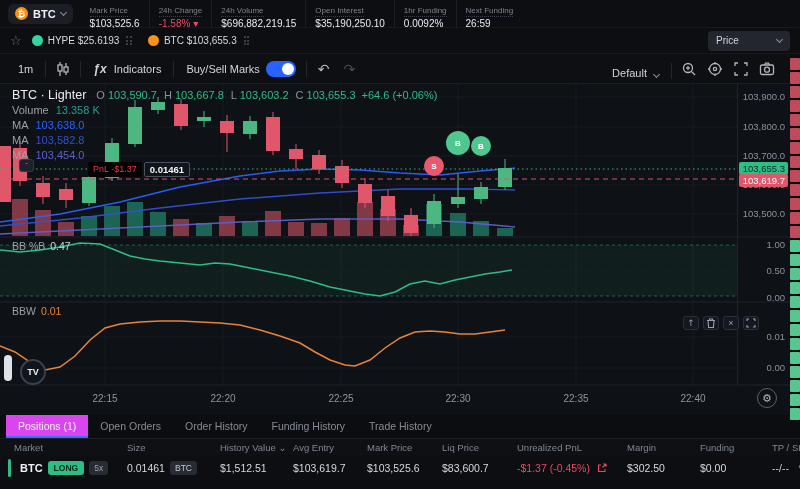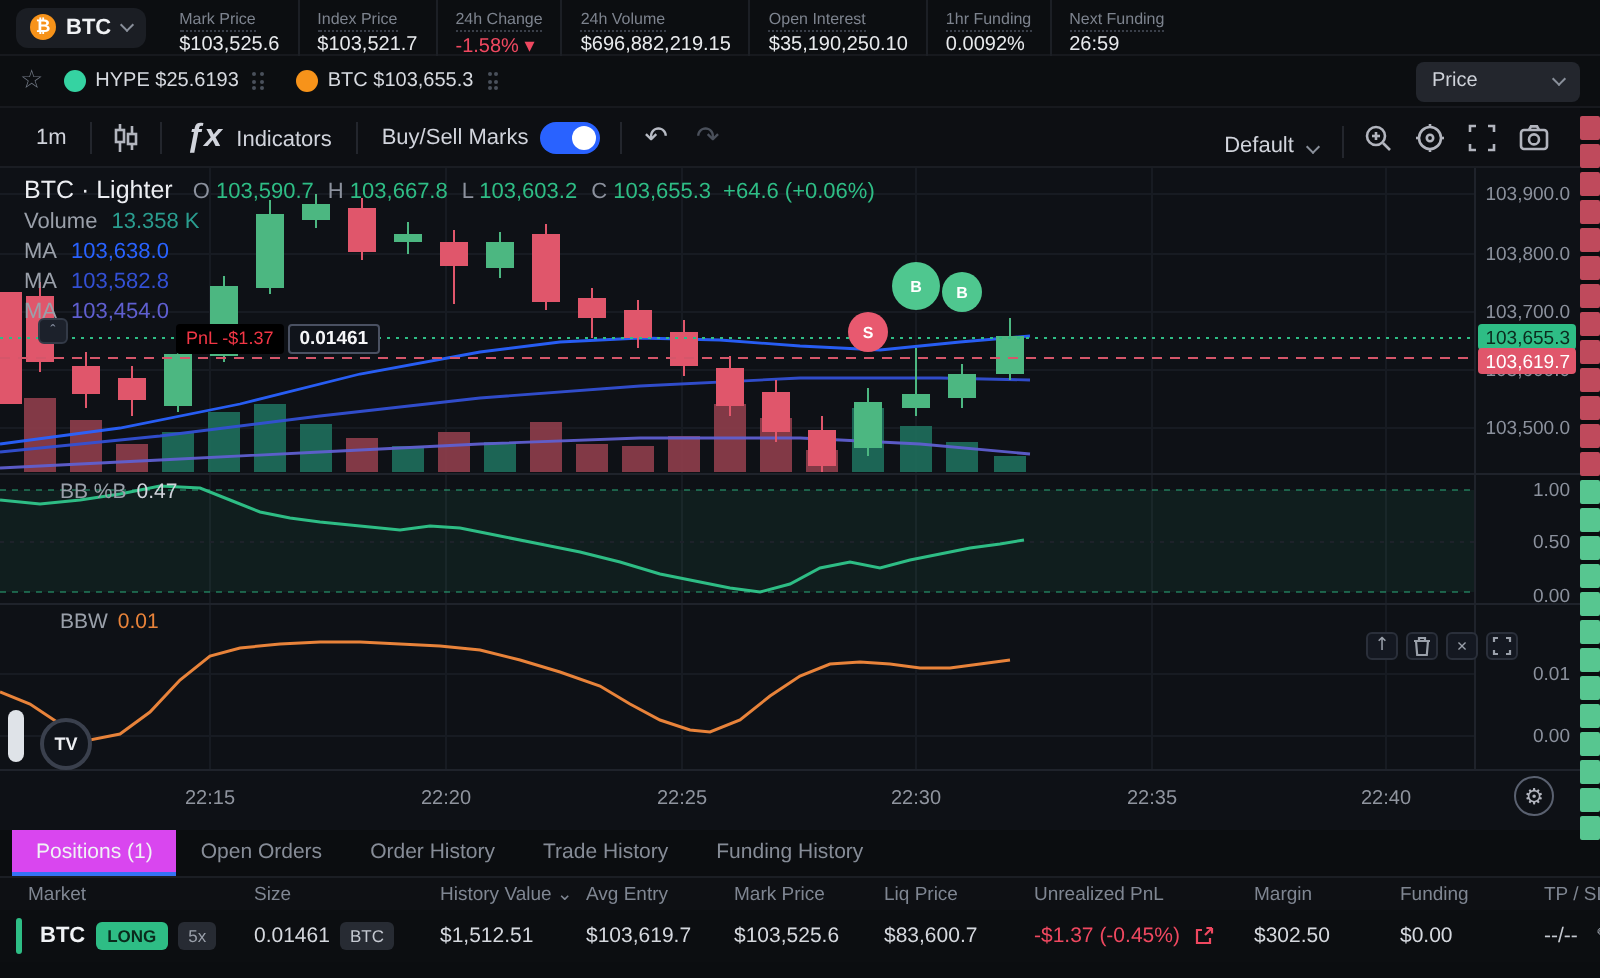--- a/index.html
+++ b/index.html
@@ -35,21 +35,21 @@
   .grip i { width:2px; height:2px; border-radius:50%; background:#4a505b; }
   .price-btn { margin-left:auto; width:82px; height:20px; background:#23262d; border-radius:4px;
     display:flex; align-items:center; justify-content:space-between; padding:0 8px; cursor:pointer; }
   .price-btn span { font-size:10px; color:#cfd3da; }
 
   
   .ctoolbar { position:absolute; left:0; top:54px; width:790px; height:30px; background:#0d0f13;
     border-bottom:1px solid #1a1d23; display:flex; align-items:center; padding:0 10px; }
   .tbtn { font-size:11px; color:#d1d4dc; padding:0 8px; cursor:pointer; white-space:nowrap; }
   .tdiv { width:1px; height:16px; background:#23262d; margin:0 4px; }
-  .fx { font-style:italic; font-weight:bold; font-size:16px; margin-right:4px; }
+  .fx { font-style:italic; font-weight:bold; font-size:12px; margin-right:4px; }
   .toggle { width:30px; height:16px; border-radius:9px; background:#2962ff; position:relative;
     margin-left:6px; cursor:pointer; }
   .toggle i { position:absolute; right:2px; top:2px; width:12px; height:12px; border-radius:50%; background:#fff; }
   .arrow { font-size:14px; color:#b7bbc4; padding:0 7px; cursor:pointer; }
   .arrow.dim { color:#4a505b; }
   .t-right { margin-left:auto; display:flex; align-items:flex-end; }
   .t-icon { width:26px; height:20px; display:flex; align-items:center; justify-content:center; cursor:pointer; }
   .t-icon svg { stroke:#b2b5be; fill:none; stroke-width:1.3; }
 
   
@@ -61,21 +61,21 @@
   .lrow { display:flex; gap:7px; margin-top:1px; white-space:nowrap; }
   .lrow .okey { color:#9aa0aa; }
   .pnl-tip { position:absolute; left:88px; top:78px; display:flex; gap:2px; z-index:6; }
   .pnl-box { background:#000000; color:#f23645; font-size:9px; padding:2px 5px; border-radius:2px; }
   .size-box { background:#10141b; border:1px solid #4a5162; color:#f5f6f8; font-weight:bold;
     font-size:9.5px; padding:1px 5px; border-radius:2px; }
   .collapse-box { position:absolute; left:19px; top:75px; width:15px; height:13px; background:#1c212b;
     border:1px solid #333a47; border-radius:3px; color:#8a93a5; font-size:8px; text-align:center;
     line-height:11px; cursor:pointer; z-index:5; }
   .ind-label { position:absolute; font-size:10.5px; z-index:5; pointer-events:none; white-space:nowrap; }
-  .ind-label .okey { color:#9aa0aa; margin-right:5px;margin-left:18px; }
+  .ind-label .okey { color:#9aa0aa; margin-right:5px; }
   .ind-label .ival { color:#d1d4dc; }
   .pane-controls { position:absolute; left:683px; top:232px; display:flex; gap:4px; z-index:6; }
   .pc-btn { width:16px; height:14px; background:#141821; border:1px solid #2a2f3a; border-radius:3px;
     color:#9aa0aa; font-size:9px; display:flex; align-items:center; justify-content:center; cursor:pointer; }
   .pc-btn svg { stroke:#9aa0aa; fill:none; stroke-width:1.1; }
   .axis-gear { position:absolute; left:757px; top:304px; width:20px; height:20px; border:1px solid #5a6170;
     border-radius:50%; color:#b2b5be; font-size:11px; display:flex; align-items:center; justify-content:center;
     cursor:pointer; z-index:6; }
   .tv-logo { position:absolute; left:20px; top:275px; width:26px; height:26px; border:2px solid #3a404d;
     background:#10141b; border-radius:50%; display:flex; align-items:center; justify-content:center;
@@ -111,21 +111,20 @@
 <body>
 
 <header class="topbar">
   <div class="sym-select">
     <span class="coin-dot icon-font">₿</span>
     <span class="sym">BTC</span>
     <span class="chev"></span>
   </div>
   <div class="stats" id="stats">
       <div class="stat"><div class="lbl">Mark Price</div><div class="val">$103,525.6</div></div>
-      <div class="stat"><div class="lbl">Index Price</div><div class="val">$103,521.7</div></div>
       <div class="stat"><div class="lbl">24h Change</div><div class="val" style="color: rgb(239, 72, 96);">-1.58% ▾</div></div>
       <div class="stat"><div class="lbl">24h Volume</div><div class="val">$696,882,219.15</div></div>
       <div class="stat"><div class="lbl">Open Interest</div><div class="val">$35,190,250.10</div></div>
       <div class="stat"><div class="lbl">1hr Funding</div><div class="val">0.0092%</div></div>
       <div class="stat"><div class="lbl">Next Funding</div><div class="val">26:59</div></div>
     </div>
 </header>
 
 <div class="watchbar">
   <span class="star icon-font">☆</span>
@@ -454,22 +453,22 @@
     <i style="top: 324px; height: 12px; background: rgb(87, 198, 144);"></i>
     <i style="top: 338px; height: 12px; background: rgb(87, 198, 144);"></i>
     <i style="top: 352px; height: 12px; background: rgb(87, 198, 144);"></i>
   </div>
 
 <div class="bottom">
   <div class="tabs" id="tabs">
       <div class="tab active">Positions (1)</div>
       <div class="tab">Open Orders</div>
       <div class="tab">Order History</div>
+      <div class="tab">Funding History</div>
       <div class="tab">Trade History</div>
-      <div class="tab">Funding History</div>
     </div>
   <div class="thead" id="thead">
       <span class="hc">Market</span>
       <span class="hc">Size</span>
       <span class="hc">History Value ⌄</span>
       <span class="hc">Avg Entry</span>
       <span class="hc">Mark Price</span>
       <span class="hc">Liq Price</span>
       <span class="hc">Unrealized PnL</span>
       <span class="hc">Margin</span>

